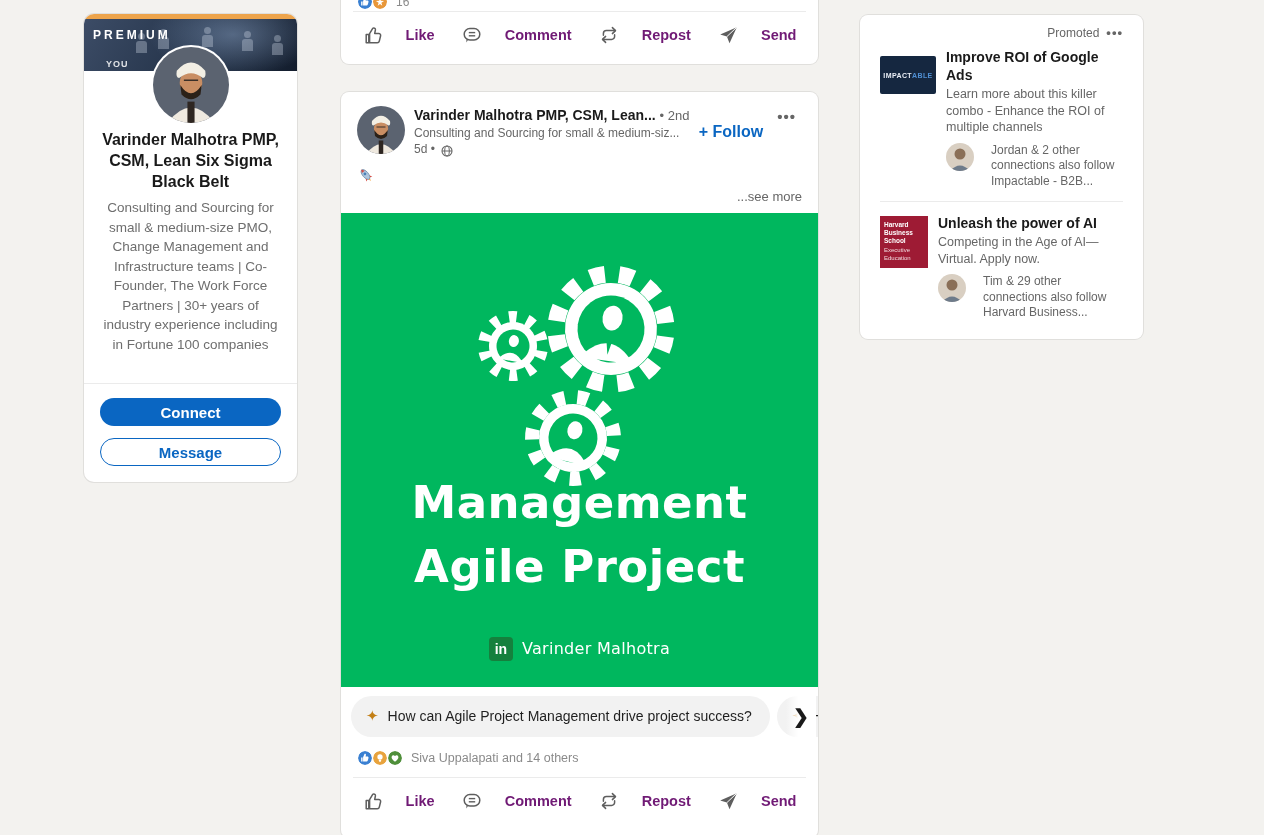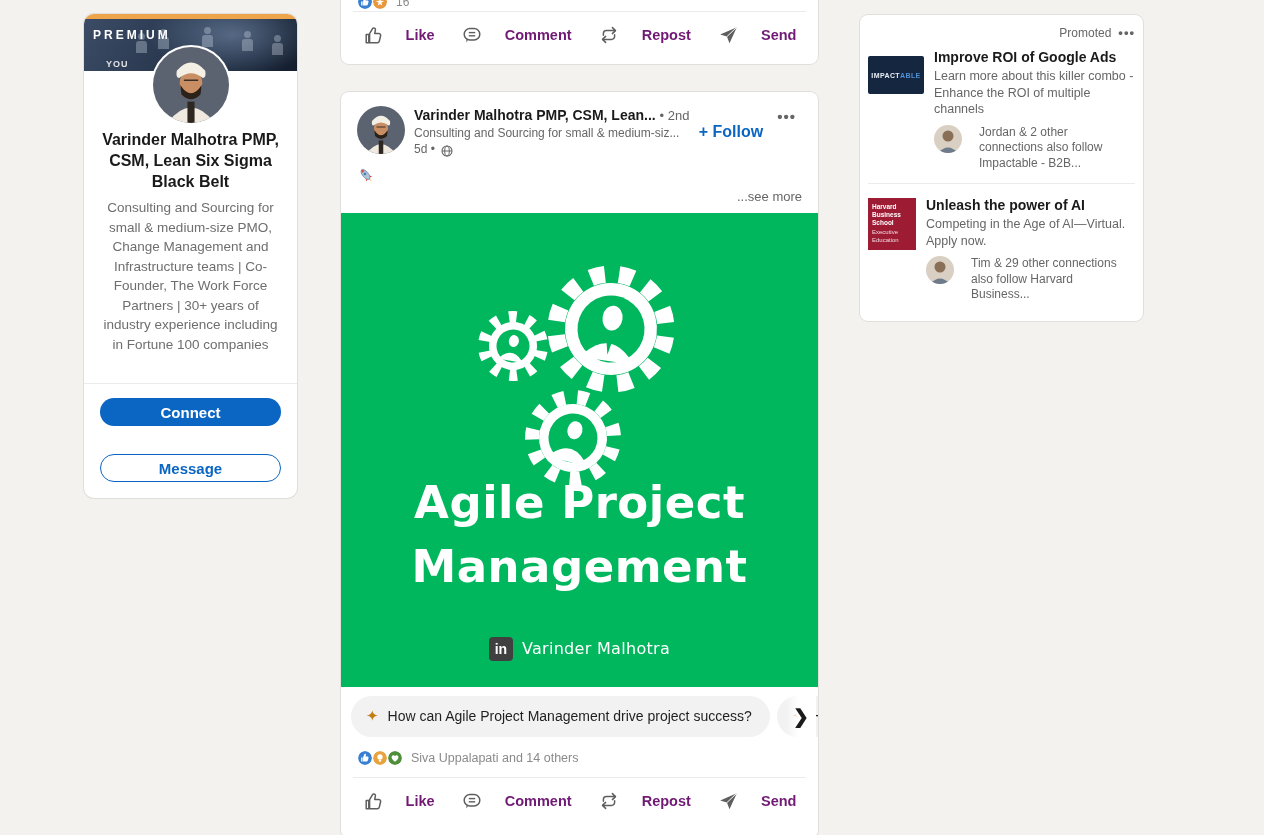--- a/index.html
+++ b/index.html
@@ -35,21 +35,21 @@
   .avatar-wrap{
     position:absolute;left:50%;top:26px;transform:translateX(-50%);
     width:80px;height:80px;border-radius:50%;background:#fff;padding:2px;box-sizing:border-box;
     z-index:3;
   }
   .avatar-img{width:100%;height:100%;border-radius:50%;overflow:hidden;display:block;}
   .profile-body{padding:58px 16px 14px;text-align:center;}
   .profile-name{font-size:16px;font-weight:bold;color:#1a1a1a;line-height:21px;margin:0 0 6px;}
   .profile-headline{font-size:13.5px;color:#6e6e6e;line-height:19.5px;}
   .profile-divider{height:1px;background:#ebebeb;margin-top:15px;}
-  .profile-actions{padding:14px 16px 16px;display:flex;flex-direction:column;gap:28px;}
+  .profile-actions{padding:14px 16px 16px;display:flex;flex-direction:column;gap:12px;}
   .btn{
     height:28px;border-radius:14px;font-size:15px;font-weight:bold;
     display:flex;align-items:center;justify-content:center;cursor:pointer;
     font-family:"Liberation Sans",sans-serif;
   }
   .btn-primary{background:#0a66c2;color:#fff;border:none;}
   .btn-secondary{background:#fff;color:#0a66c2;border:1.5px solid #0a66c2;}
 
   
   #center-col{position:absolute;left:341px;top:0;width:477px;}
@@ -98,21 +98,21 @@
   .img-title{
     position:absolute;left:0;right:0;top:258px;text-align:center;color:#fff;
     font-family:"DejaVu Sans",sans-serif;font-weight:bold;font-size:45px;line-height:64px;
     letter-spacing:.5px;
   }
   .img-byline{
     position:absolute;left:0;right:0;bottom:26px;display:flex;align-items:center;
     justify-content:center;gap:9px;
   }
   .in-badge{
-    width:24px;height:24px;border-radius:4px;background:#404040;color:#fff;
+    width:24px;height:24px;border-radius:4px;background:#15803d;color:#fff;
     font-weight:bold;font-size:14px;display:flex;align-items:center;justify-content:center;
   }
   .img-byline-name{color:#fff;font-size:16px;letter-spacing:.3px;font-family:"DejaVu Sans",sans-serif;}
 
   .chips-row{position:relative;display:flex;gap:7px;padding:9px 10px 4px;overflow:hidden;}
   .chip{
     flex:none;display:flex;align-items:center;gap:9px;background:#f2f2f2;border-radius:21px;
     height:41px;padding:0 18px 0 15px;font-size:14px;color:#1f1f1f;cursor:pointer;
     white-space:nowrap;
   }
@@ -121,21 +121,21 @@
   .chevron-btn{
     position:absolute;right:2px;top:9px;height:41px;width:30px;border:none;cursor:pointer;
     background:linear-gradient(to right, rgba(255,255,255,0), #fff 40%);
     color:#1a1a1a;font-size:19px;font-weight:bold;display:flex;align-items:center;justify-content:center;
   }
   .main-social{display:flex;align-items:center;gap:4px;padding:8px 16px 2px;height:18px;}
   .main-social .label{font-size:12.5px;color:#8a8a8a;margin-left:4px;cursor:pointer;}
   .main-post .feed-divider{margin-top:8px;}
 
   
-  #right-col{position:absolute;left:860px;top:15px;width:283px;box-sizing:border-box;padding:10px 8px 18px;}
+  #right-col{position:absolute;left:860px;top:15px;width:283px;box-sizing:border-box;padding:10px 20px 18px;}
   .promoted-row{display:flex;justify-content:flex-end;align-items:center;gap:7px;margin-bottom:8px;}
   .promoted-label{font-size:12px;color:#666;}
   .ad{display:flex;gap:10px;align-items:flex-start;}
   .ad-logo-impactable{
     width:56px;height:38px;background:#152740;border-radius:2px;flex:none;margin-top:8px;
     display:flex;align-items:center;justify-content:center;cursor:pointer;
     font-size:7px;font-weight:bold;letter-spacing:.4px;
   }
   .ad-logo-impactable .p1{color:#e8edf5;}
   .ad-logo-impactable .p2{color:#4f8fd3;}
@@ -366,22 +366,22 @@
 
         <g transform="translate(232,225) rotate(14)">
           <circle r="41" fill="none" stroke="#fff" stroke-width="14" stroke-dasharray="10.8 12.6"></circle>
           <circle r="34" fill="#fff"></circle>
           <circle r="24.5" fill="#00b75e"></circle>
           <ellipse cx="0" cy="-8" rx="7.5" ry="9" fill="#fff"></ellipse>
           <path d="M-17 20 Q0 2 17 20 L17 24 L-17 24 Z" fill="#fff"></path>
         </g>
       </svg>
       <div class="img-title">
+        <div>Management</div>
         <div>Agile Project</div>
-        <div>Management</div>
       </div>
       <div class="img-byline">
         <span class="in-badge">in</span>
         <span class="img-byline-name">Varinder Malhotra</span>
       </div>
     </div>
 
     <div class="chips-row">
       <div class="chip">
         <span class="sparkle">✦</span>

